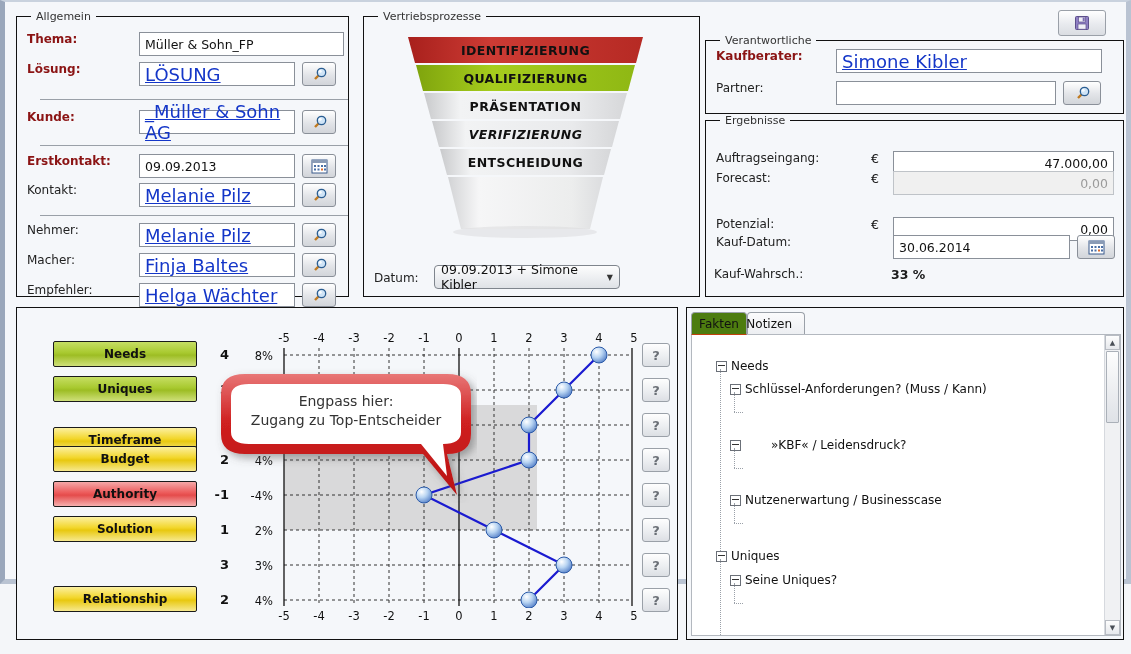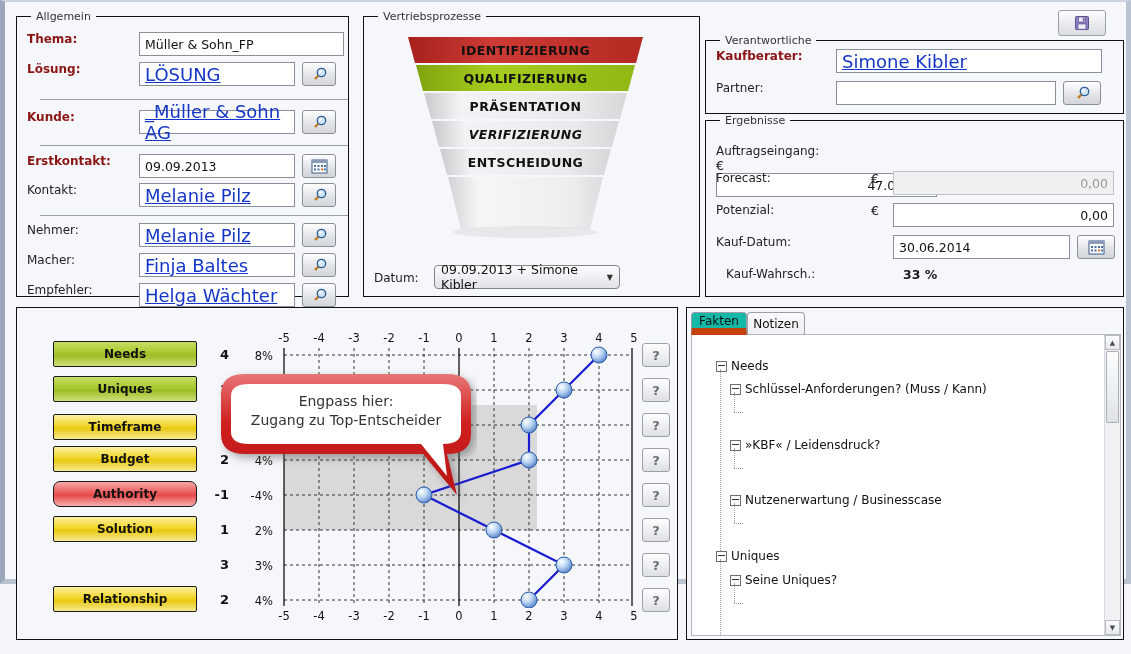--- a/index.html
+++ b/index.html
@@ -78,21 +78,21 @@
   .caret{margin-left:auto;font-size:8px;color:#333;}
   
   .nbtn{
     position:absolute;left:36px;width:144px;height:26px;
     box-sizing:border-box;border:1px solid #1a1a1a;border-radius:2px;
     display:flex;align-items:center;justify-content:center;
     font-size:12px;font-weight:bold;color:#111;
   }
   .nbtn.green{background:linear-gradient(#c6de63,#a8c92f 45%,#9dbd24 55%,#cfe07a);}
   .nbtn.yellow{background:linear-gradient(#fcf0a0,#f2d62a 45%,#e8c80f 55%,#f7e98e);}
-  .nbtn.red{background:linear-gradient(#f5a8a8,#ec5a5a 45%,#e44b4b 55%,#f6b0ae);border-radius:7px;}
+  .nbtn.red{background:linear-gradient(#f5a8a8,#ec5a5a 45%,#e44b4b 55%,#f6b0ae);}
   .nval{position:absolute;font-weight:bold;font-size:13px;color:#111;text-align:right;width:22px;}
   
   .qbtn{
     position:absolute;width:28px;height:24px;box-sizing:border-box;
     border:1px solid #9aa0a8;border-radius:3px;
     background:linear-gradient(#fefefe,#eceef1 55%,#dcdfe4);
     display:flex;align-items:center;justify-content:center;
     font-weight:bold;font-size:13px;color:#6a6f76;
   }
   .ylab{position:absolute;text-align:right;font-size:11.5px;color:#111;width:34px;}
@@ -106,22 +106,22 @@
     pointer-events:none;
   }
   
   .tab{
     position:absolute;height:23px;box-sizing:border-box;
     border:1px solid #9aa0a8;border-bottom:none;
     border-radius:4px 4px 0 0;
     display:flex;align-items:center;justify-content:center;
     font-size:12px;color:#111;padding:0 12px;
   }
-  .tab.active{background:#14b8a6;border-bottom:7px solid #c2410c;z-index:5;}
-  .tab.idle{background:linear-gradient(#fbfbfc,#eceef1);}
+  .tab.active{background:#4d7c0f;border-bottom:1px solid #c2410c;z-index:5;}
+  .tab.idle{background:linear-gradient(#fbfbfc,#eceef1);justify-content:flex-end;}
   .treebox{
     position:absolute;background:#fff;border:1px solid #b3b8bf;box-sizing:border-box;
     overflow:hidden;
   }
   .tnode{position:absolute;display:flex;align-items:center;font-size:12px;color:#111;white-space:nowrap;}
   .texp{
     width:9px;height:9px;border:1px solid #6b7078;background:#fff;
     margin-right:4px;position:relative;flex:none;
   }
   .texp:before{content:"";position:absolute;left:1px;right:1px;top:3px;height:1px;background:#333;}
@@ -363,37 +363,37 @@
           <circle cx="10.5" cy="6.5" r="4.2" fill="#cfe4f7" stroke="#2a5d91" stroke-width="1.3"></circle>
           <circle cx="9.2" cy="5.2" r="1.5" fill="#ffffff" opacity=".85"></circle>
         </svg>
       </div>
     </div>
   </div>
 
   <div class="panel" style="left:700px;top:118px;width:419px;height:177px;">
     <span class="gtitle">Ergebnisse</span>
 
-    <div class="frow" style="left:10px;top:23px;flex-direction:column;">
+    <div class="frow" style="left:10px;top:30px;">
       <span class="flabel" style="width:155px;">Auftragseingang:</span>
       <span class="euro" style="position:static;width:22px;">€</span>
       <div class="fbox num" style="width:221px;">
         <span>47.000,00</span>
       </div>
     </div>
 
     <div class="frow" style="left:10px;top:50px;">
       <span class="flabel" style="width:155px;">Forecast:</span>
       <span class="euro" style="position:static;width:22px;">€</span>
       <div class="fbox num disabled" style="width:221px;">
         <span>0,00</span>
       </div>
     </div>
 
-    <div class="frow" style="left:10px;top:82px;">
+    <div class="frow" style="left:10px;top:96px;">
       <span class="flabel" style="width:155px;">Potenzial:</span>
       <span class="euro" style="position:static;width:22px;">€</span>
       <div class="fbox num" style="width:221px;">
         <span>0,00</span>
       </div>
     </div>
 
     <div class="frow" style="left:10px;top:114px;">
       <span class="flabel" style="width:155px;">Kauf-Datum:</span>
       <span class="euro" style="position:static;width:22px;"></span>
@@ -411,36 +411,36 @@
               <rect x="13" y="6" width="2" height="2"></rect>
             <rect x="3" y="9.5" width="2" height="2"></rect>
               <rect x="6.5" y="9.5" width="2" height="2"></rect>
             <rect x="13" y="9.5" width="2" height="2"></rect>
           </g>
           <rect x="10" y="9.5" width="2" height="2" fill="#e06a28"></rect>
         </svg>
       </div>
     </div>
 
-    <div class="frow" style="left:20px;top:146px;">
+    <div class="frow" style="left:8px;top:146px;">
       <span class="flabel" style="width:155px;">Kauf-Wahrsch.:</span>
       <span class="euro" style="position:static;width:22px;"></span>
       <span style="font-weight:bold;font-size:12.5px;">33 %</span>
     </div>
   </div>
 
   <div class="panel" style="left:11px;top:305px;width:662px;height:333px;">
 
     <div class="nbtn green" style="top:33px;">
         <span><span style="font-weight:bold">N</span><span style="font-weight:600">eeds</span></span>
       </div>
     <div class="nbtn green" style="top:68px;">
         <span><span style="font-weight:bold">U</span><span style="font-weight:600">niques</span></span>
       </div>
-    <div class="nbtn yellow" style="top:106px;">
+    <div class="nbtn yellow" style="top:119px;">
         <span><span style="font-weight:bold">T</span><span style="font-weight:600">imeframe</span></span>
       </div>
     <div class="nbtn yellow" style="top:138px;">
         <span><span style="font-weight:bold">B</span><span style="font-weight:600">udget</span></span>
       </div>
     <div class="nbtn red" style="top:173px;">
         <span><span style="font-weight:bold">A</span><span style="font-weight:600">uthority</span></span>
       </div>
     <div class="nbtn yellow" style="top:208px;">
         <span><span style="font-weight:bold">S</span><span style="font-weight:600">olution</span></span>
@@ -606,21 +606,21 @@
       </div>
       <div class="dots" style="left:28px;top:34px;height:220px;"></div>
 
       <div class="tnode" style="left:38px;top:47px;">
         <span class="texp"></span>
         <span>Schlüssel-Anforderungen? (Muss / Kann)</span>
       </div>
       <div class="dots" style="left:42px;top:57px;height:20px;"></div>
       <div class="dots h" style="left:42px;top:77px;width:9px;"></div>
 
-      <div class="tnode" style="left:38px;top:103px;">
+      <div class="tnode" style="left:38px;top:103px;gap:26px;">
         <span class="texp"></span>
         <span>»KBF« / Leidensdruck?</span>
       </div>
       <div class="dots" style="left:42px;top:113px;height:20px;"></div>
       <div class="dots h" style="left:42px;top:133px;width:9px;"></div>
 
       <div class="tnode" style="left:38px;top:158px;">
         <span class="texp"></span>
         <span>Nutzenerwartung / Businesscase</span>
       </div>

